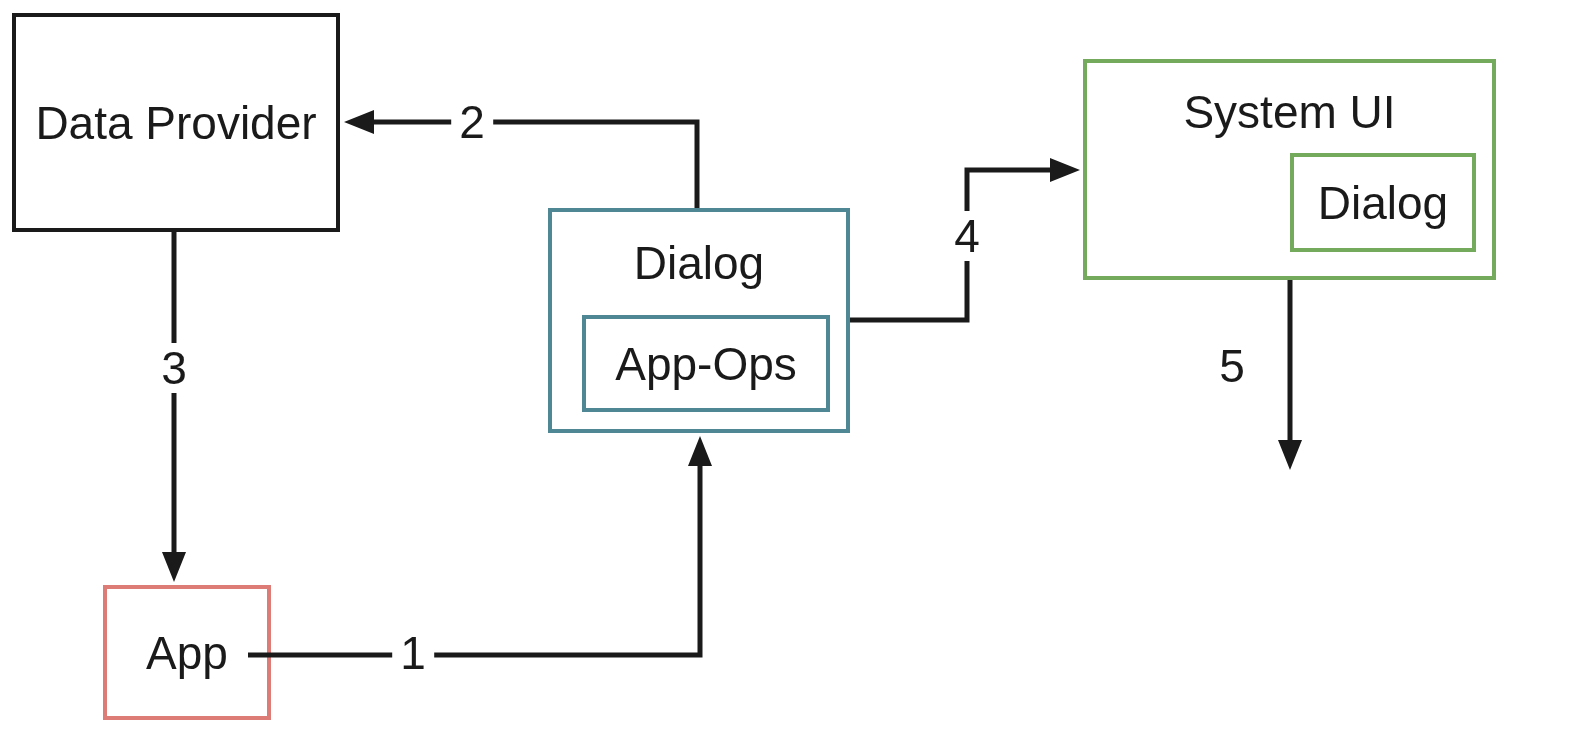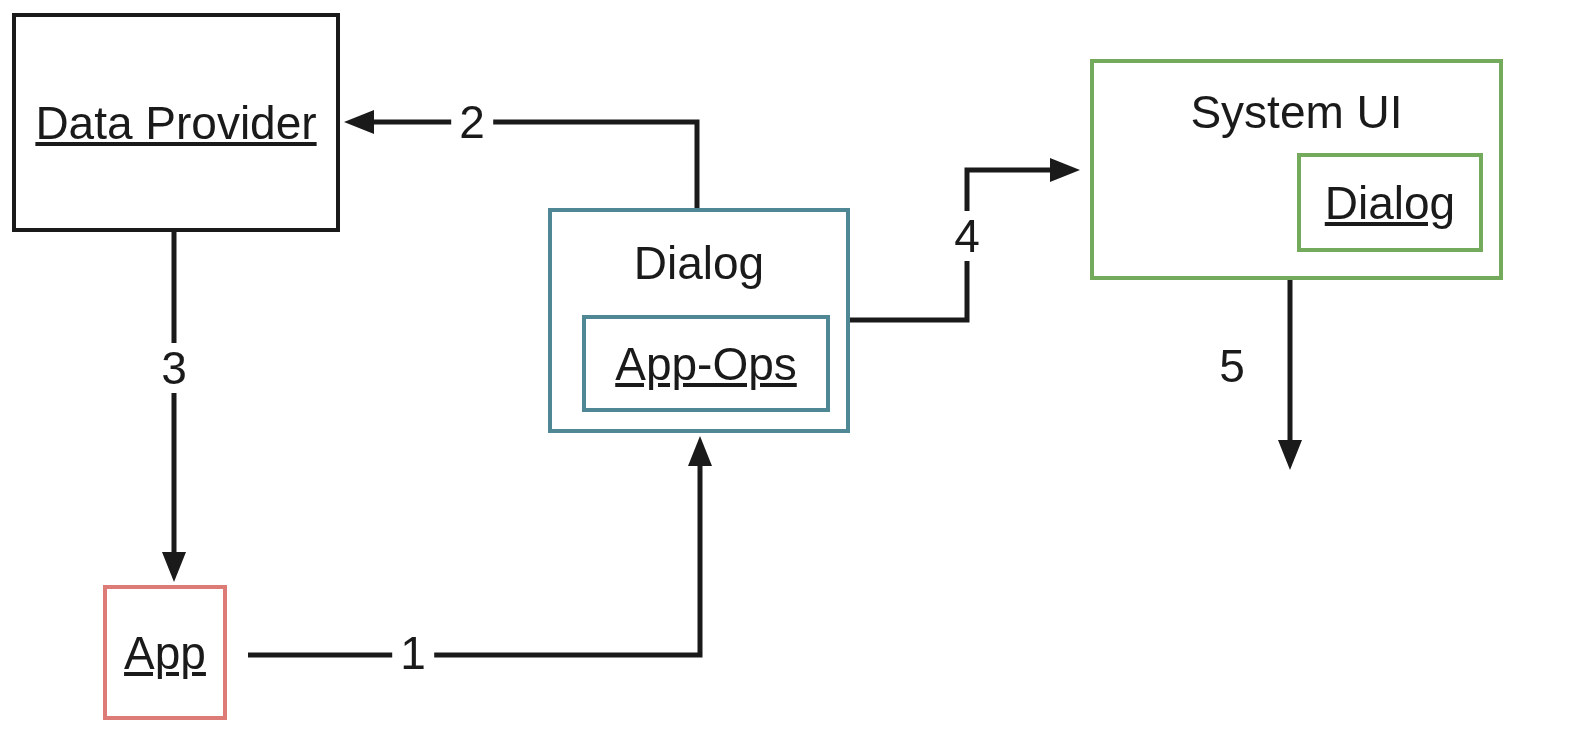--- a/index.html
+++ b/index.html
@@ -17,37 +17,36 @@
     position: absolute;
     background: #ffffff;
     font-size: 46px;
     color: #1a1a1a;
   }
   .node.center {
     display: flex;
     align-items: center;
     justify-content: center;
     text-align: center;
-    text-decoration: underline;
   }
   .node-title {
     position: absolute;
     left: 0;
     width: 100%;
     text-align: center;
     font-size: 46px;
     line-height: 54px;
   }
   #node-data-provider { left: 12px; top: 13px; width: 328px; height: 219px; border: 4px solid #1a1a1a; }
   #node-system        { left: 548px; top: 208px; width: 302px; height: 225px; border: 4px solid #4f8794; }
   #node-app-ops       { left: 30px; top: 103px; width: 248px; height: 97px; border: 4px solid #4f8794; }
-  #node-system-ui     { left: 1083px; top: 59px; width: 413px; height: 221px; border: 4px solid #74aa5c; margin-left: 7px; }
+  #node-system-ui     { left: 1083px; top: 59px; width: 413px; height: 221px; border: 4px solid #74aa5c; }
   #node-dialog        { left: 203px; top: 90px; width: 186px; height: 99px; border: 4px solid #74aa5c; text-align: right; }
   #node-permission-manager { left: 1013px; top: 473px; width: 554px; height: 205px; border: 4px solid #453b8d; }
-  #node-app           { left: 103px; top: 585px; width: 124px; height: 135px; border: 4px solid #dd7b77; }
+  #node-app           { left: 103px; top: 585px; width: 168px; height: 135px; border: 4px solid #dd7b77; }
   #title-system    { top: 24px; }
   #title-system-ui { top: 22px; }
   .arrows-layer {
     position: absolute;
     left: 0; top: 0;
     width: 1588px;
     height: 740px;
     pointer-events: none;
   }
   .arrows-layer polyline, .arrows-layer line {

